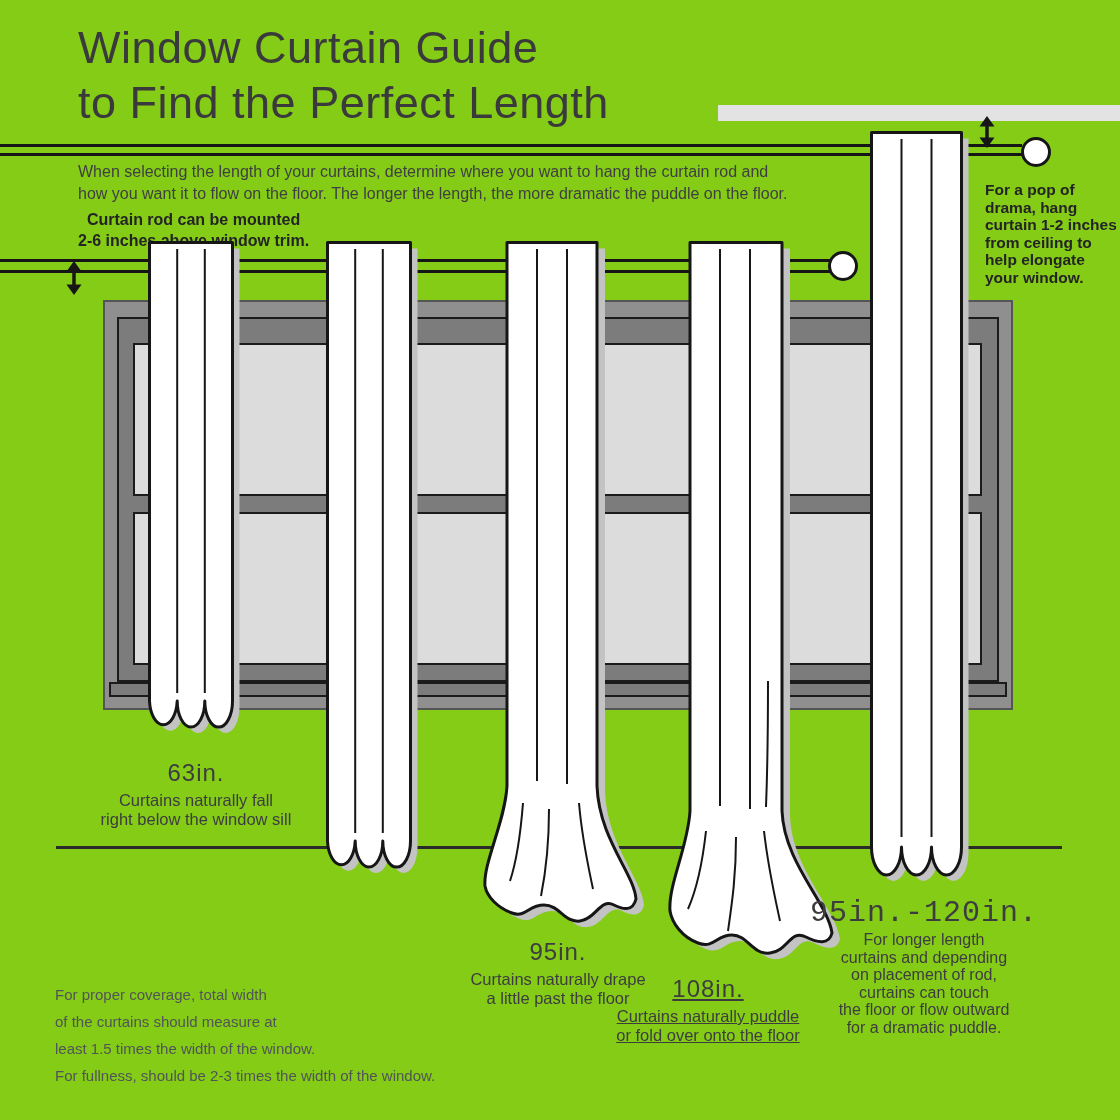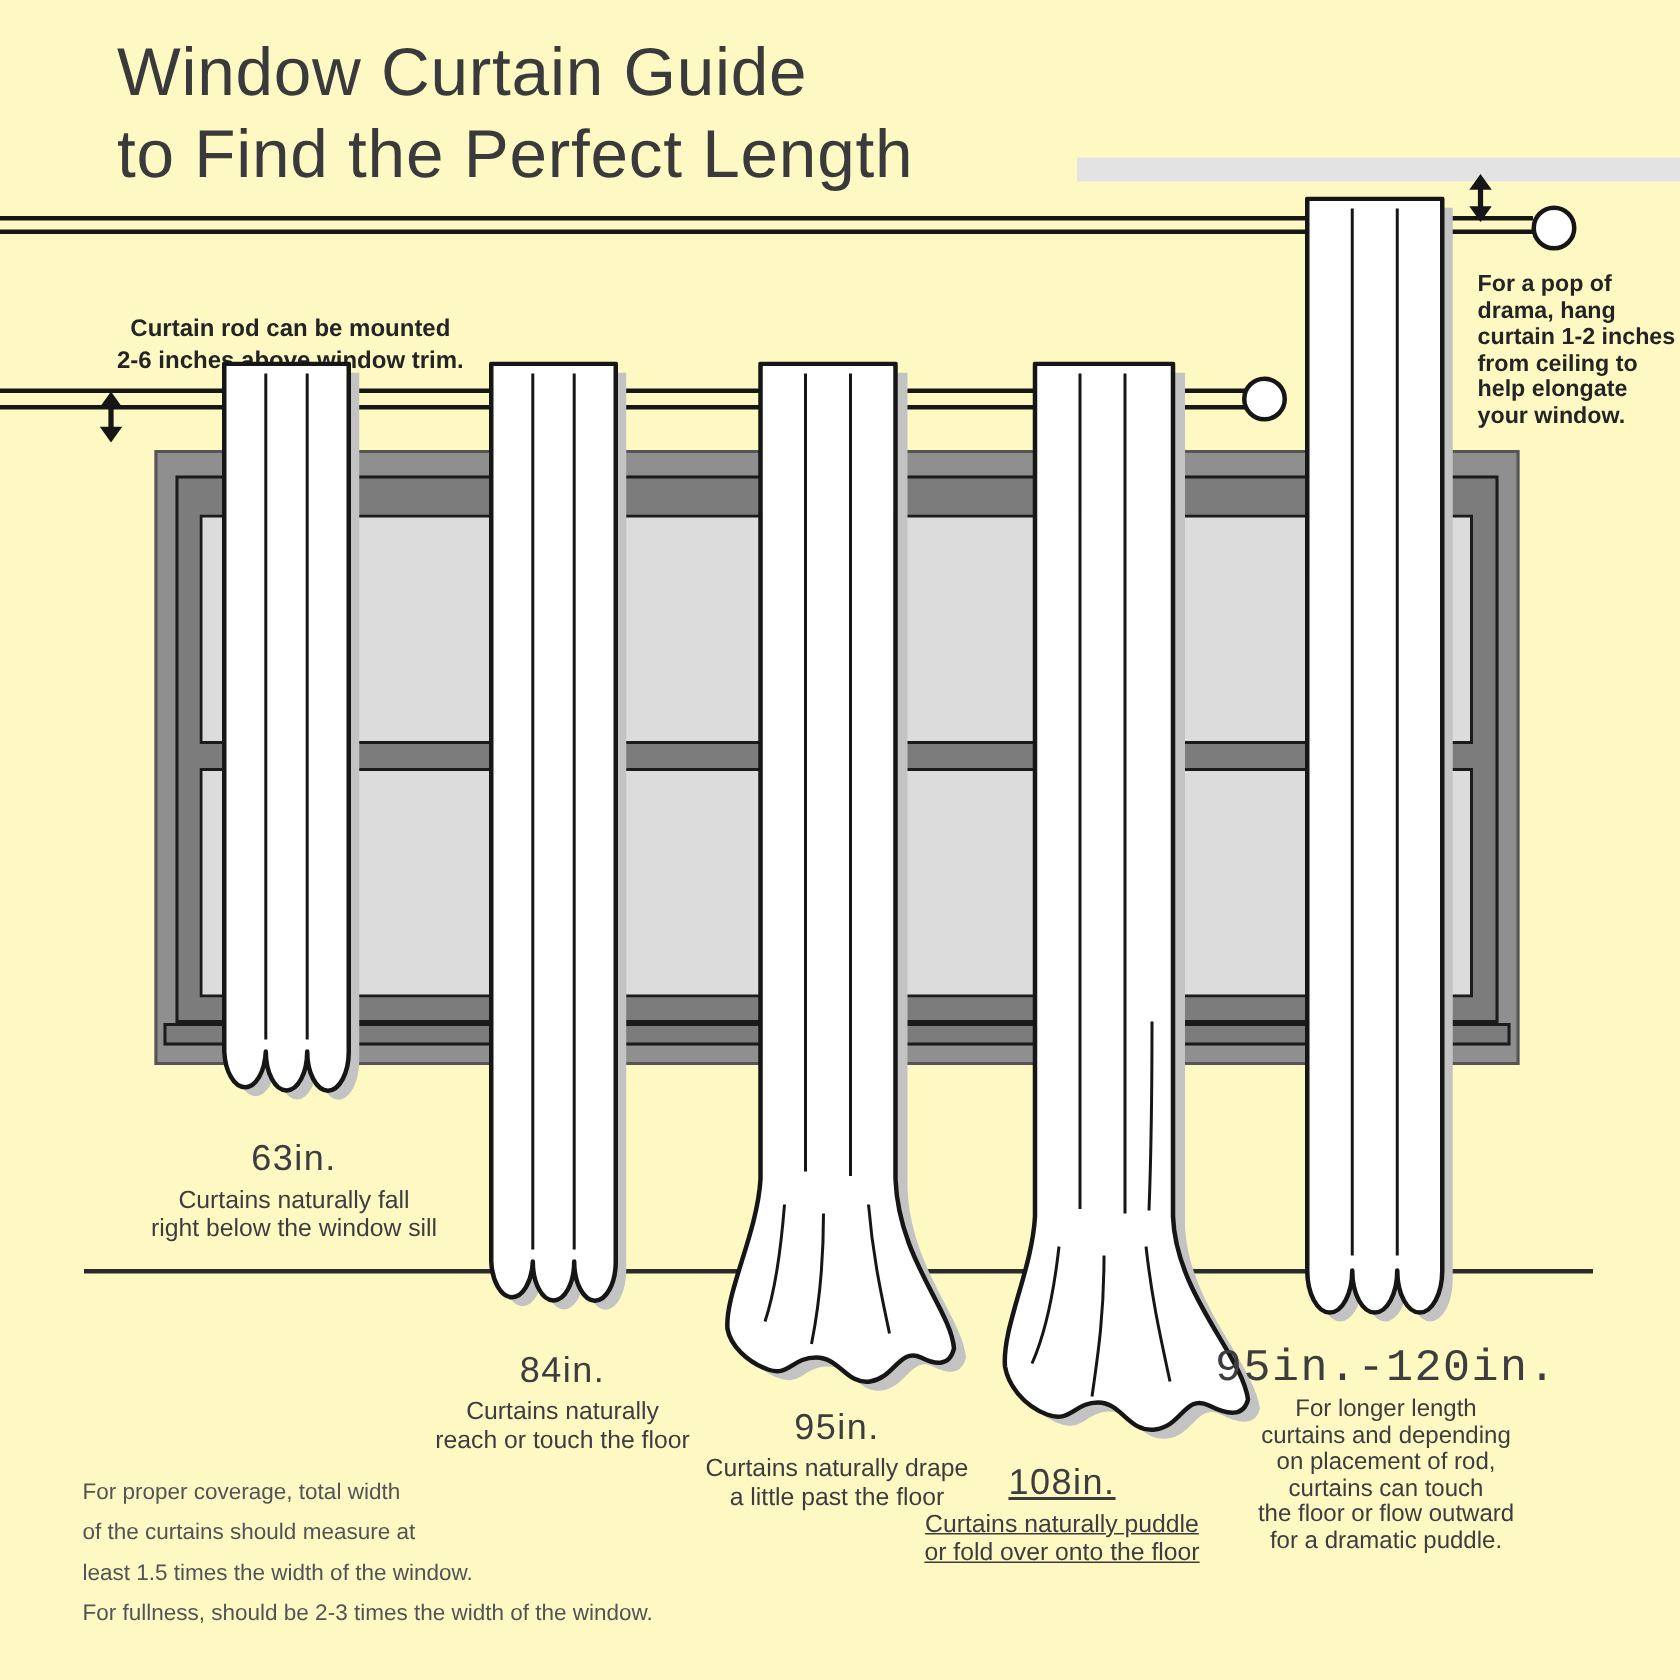--- a/index.html
+++ b/index.html
@@ -1,17 +1,17 @@
 <!DOCTYPE html>
 <html><head>
 <meta charset="utf-8">
 <style>
   html,body{margin:0;padding:0;background:#fff;}
   .canvas{
-    position:relative;width:1120px;height:1120px;background:#fef9c3;
+    position:relative;width:1120px;height:1120px;background:#84cc16;
     font-family:"Liberation Sans", sans-serif;color:#3c3c3e;overflow:hidden;
   }
   .pre{white-space:pre-line;}
   .abs{position:absolute;}
   .title{
     left:78px;top:20px;font-size:45px;line-height:55px;color:#3a3a3c;
     font-weight:400;letter-spacing:0.5px;
   }
   .intro{left:78px;top:161px;font-size:16px;line-height:22px;color:#3f3f41;}
   .rodnote{left:78px;top:209px;font-size:16px;line-height:21px;font-weight:700;color:#242424;text-align:center;}
@@ -44,20 +44,22 @@
   <div class="rodline" style="left:0;top:144px;width:1022px;"></div>
   <div class="rodline" style="left:0;top:153px;width:1022px;"></div>
   <div class="finial" style="left:1021px;top:137px;"></div>
 
   <svg class="abs" style="left:974px;top:116px;" width="26" height="32" viewBox="0 0 26 32">
     <path d="M13 9 V23" stroke="#161616" stroke-width="3.5" fill="none"></path>
     <path d="M13 0 L5.5 10.5 H20.5 Z" fill="#161616"></path>
     <path d="M13 32 L5.5 21.5 H20.5 Z" fill="#161616"></path>
   </svg>
 
+  <div class="abs intro pre">When selecting the length of your curtains, determine where you want to hang the curtain rod and
+how you want it to flow on the floor. The longer the length, the more dramatic the puddle on the floor.</div>
   <div class="abs rodnote pre">Curtain rod can be mounted
 2-6 inches above window trim.</div>
 
   <div class="abs ceilnote pre">For a pop of
 drama, hang
 curtain 1-2 inches
 from ceiling to
 help elongate
 your window.</div>
 
@@ -108,25 +110,20 @@
     <path d="M 8.5 1.5 L 98.5 1.5 L 98.5 716 A 15 28 0 0 1 68.5 716 A 15 28 0 0 1 38.5 716 A 15 28 0 0 1 8.5 716 Z" fill="#ffffff" stroke="#161616" stroke-width="3" stroke-linejoin="round"></path>
     <path d="M 38.5 8 V 706 M 68.5 8 V 706" stroke="#161616" stroke-width="2" fill="none"></path>
   </svg>
 
   <div class="lbl" style="left:76px;top:755px;">
     <div class="num">63in.</div>
     <div class="desc pre">Curtains naturally fall
 right below the window sill</div>
   </div>
 
-  <div class="lbl" style="left:255px;top:896px;">
-    <div class="num">84in.</div>
-    <div class="desc pre">Curtains naturally
-reach or touch the floor</div>
-  </div>
 
   <div class="lbl" style="left:438px;top:934px;">
     <div class="num">95in.</div>
     <div class="desc pre">Curtains naturally drape
 a little past the floor</div>
   </div>
 
   <div class="lbl" style="left:588px;top:971px;text-decoration:underline;">
     <div class="num">108in.</div>
     <div class="desc pre">Curtains naturally puddle

